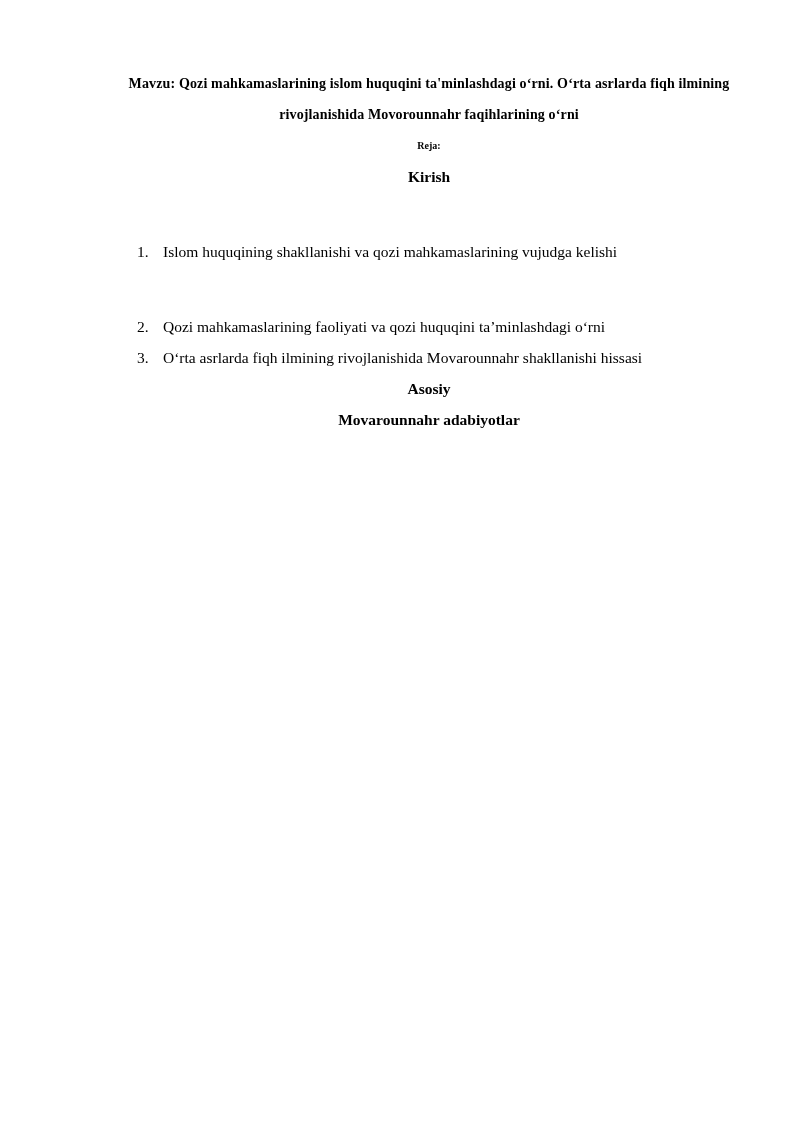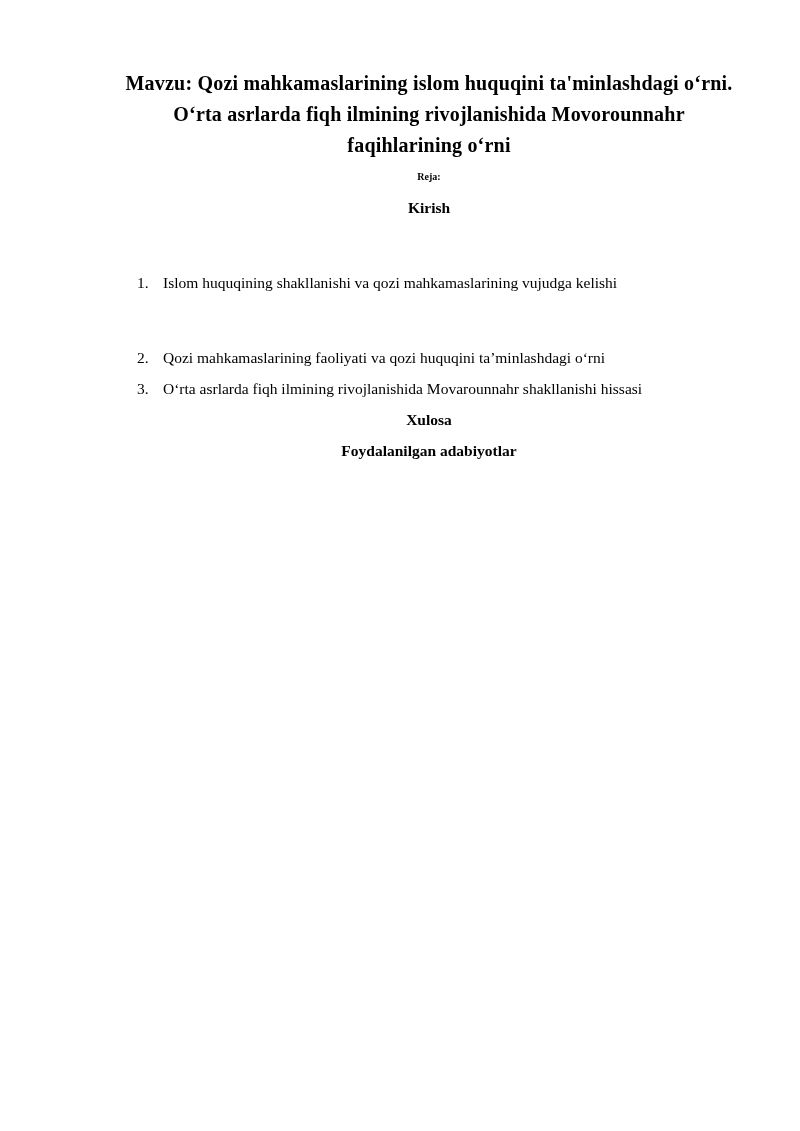--- a/index.html
+++ b/index.html
@@ -28,21 +28,21 @@
 
   
   .content {
     position: absolute;
     left: 116px;
     top: 68px;
     width: 626px;
   }
 
   .doc-title {
-    font-size: 20px;
+    font-size: 14px;
     font-weight: bold;
     text-align: center;
     line-height: 31px;
     margin: 0;
     letter-spacing: 0.01em;
   }
 
   .reja-heading {
     font-size: 10px;
     font-weight: bold;
@@ -110,19 +110,19 @@
 
     <div class="section-heading">Kirish</div>
 
 
     <ol class="plan-list">
       <li class="single-line">Islom huquqining shakllanishi va qozi mahkamaslarining vujudga kelishi</li>
       <li class="single-line">Qozi mahkamaslarining faoliyati va qozi huquqini ta’minlashdagi oʻrni</li>
       <li>Oʻrta asrlarda fiqh ilmining rivojlanishida Movarounnahr shakllanishi hissasi</li>
     </ol>
 
-    <div class="section-heading">Xulosa</div>
+    <div class="section-heading">Asosiy</div>
 
-    <div class="section-heading">Foydalanilgan adabiyotlar</div>
+    <div class="section-heading">Movarounnahr adabiyotlar</div>
 
   </div>
 
 </div>
 
 </body></html>

